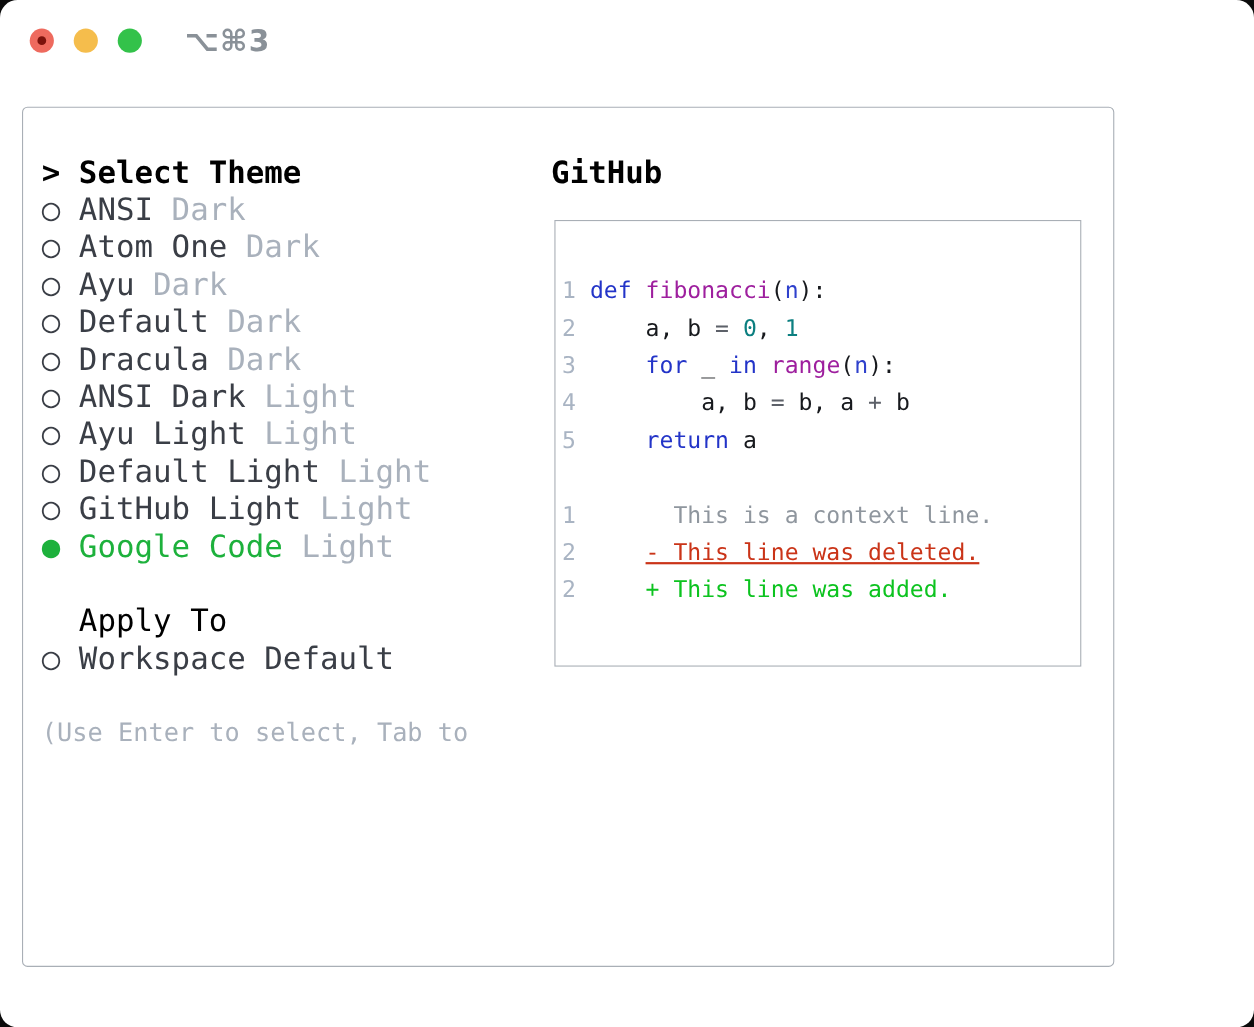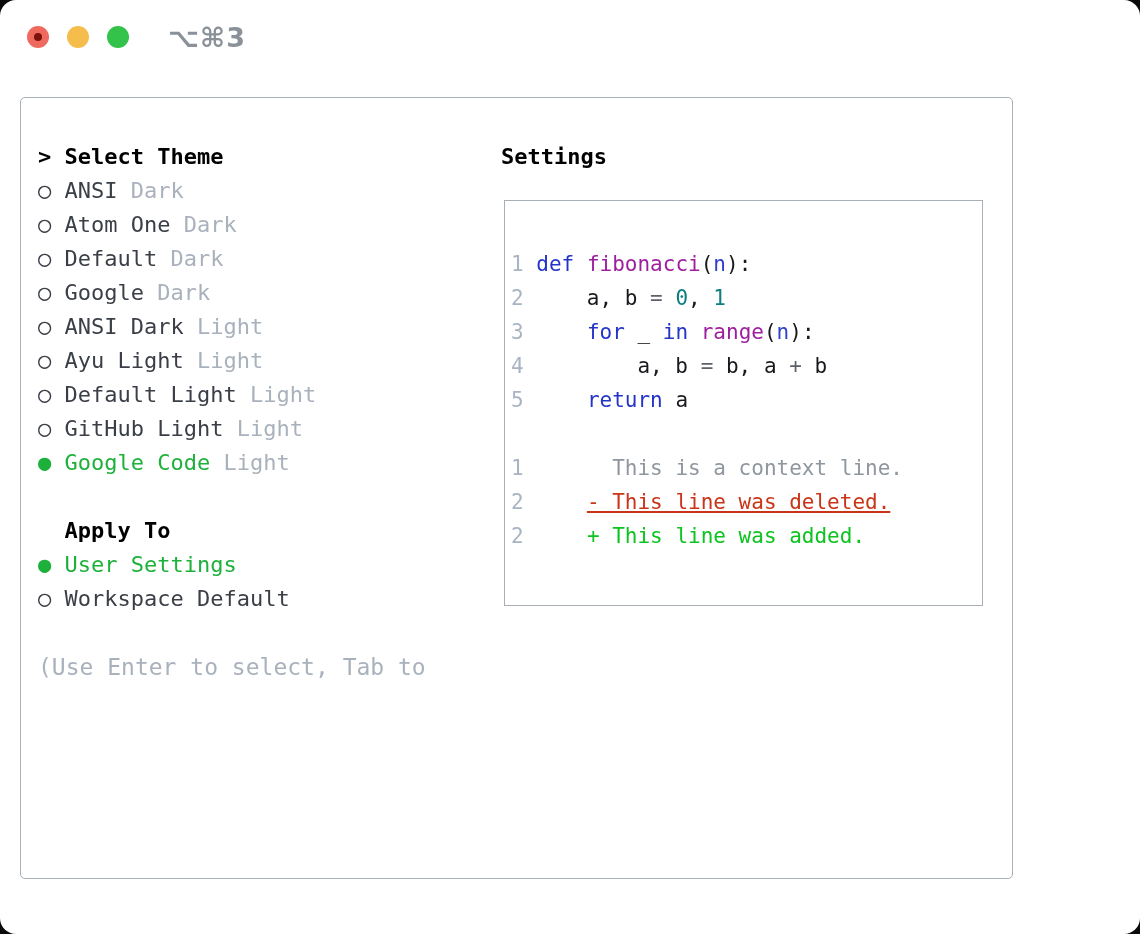--- a/index.html
+++ b/index.html
@@ -22,31 +22,31 @@
   .dot.red{left:27px;background:var(--tl-red);}
   .dot.yellow{left:67px;background:var(--tl-yellow);}
   .dot.green{left:107px;background:var(--tl-green);}
   .inner-dot{position:absolute;left:7px;top:7px;width:8px;height:8px;border-radius:50%;
              background:var(--tl-red-dot);display:block;}
   .win-title{position:absolute;left:168px;top:22px;font-family:"DejaVu Sans",sans-serif;
              font-size:27px;font-weight:bold;color:var(--title-gray);letter-spacing:1px;}
   
   .main-box{position:absolute;left:20px;top:97px;width:993px;height:782px;
             border:1.5px solid var(--border);border-radius:5px;background:#fff;}
-  .row{white-space:pre;font-size:22px;line-height:34px;height:34px;color:var(--text-dark);}
+  .row{white-space:pre;font-size:28px;line-height:34px;height:34px;color:var(--text-dark);}
   .left-col{position:absolute;left:17px;top:42px;}
   .right-col{position:absolute;left:480px;top:42px;}
   .h1{font-weight:bold;color:var(--black);}
   .cursor{font-weight:bold;color:var(--black);}
   .mk{display:inline-block;width:2ch;}
   .mk-off{color:var(--text-dark);}
   .mk-on{color:var(--green);}
   .variant{color:var(--muted);}
   .option.selected .tname{color:var(--green);}
-  .header2-row{padding-left:2ch;color:var(--black);font-weight:bold;}
+  .header2-row{padding-left:2ch;color:var(--black);}
   .apply-block{margin-top:34px;}
   .hint{margin-top:34px;color:var(--muted);}
   .hint div{white-space:pre;font-size:23px;line-height:34px;text-align:center;}
   
   .preview-box{margin-left:3px;margin-top:26px;width:479px;height:406px;
                border:1.5px solid var(--border);background:#fff;overflow:hidden;}
   .code{font-family:"DejaVu Sans Mono",monospace;font-size:21px;line-height:34px;
         padding:12px 0 0 6px;white-space:pre;}
   .code-line{height:34px;}
   .lnum{color:var(--linenum);}
@@ -72,42 +72,42 @@
     <div class="dot green"></div>
     <div class="win-title">⌥⌘3</div>
   </div>
 
   <div class="main-box">
     <div class="left-col">
       <div class="row"><span class="mk cursor">&gt;</span><span class="h1">Select Theme</span></div>
       <div>
           <div class="row option"><span class="mk mk-off">○</span><span class="tname">ANSI</span><span class="variant"> Dark</span></div>
           <div class="row option"><span class="mk mk-off">○</span><span class="tname">Atom One</span><span class="variant"> Dark</span></div>
+          <div class="row option"><span class="mk mk-off">○</span><span class="tname">Ayu</span><span class="variant"> Dark</span></div>
           <div class="row option"><span class="mk mk-off">○</span><span class="tname">Default</span><span class="variant"> Dark</span></div>
-          <div class="row option"><span class="mk mk-off">○</span><span class="tname">Google</span><span class="variant"> Dark</span></div>
+          <div class="row option"><span class="mk mk-off">○</span><span class="tname">Dracula</span><span class="variant"> Dark</span></div>
           <div class="row option"><span class="mk mk-off">○</span><span class="tname">ANSI Dark</span><span class="variant"> Light</span></div>
           <div class="row option"><span class="mk mk-off">○</span><span class="tname">Ayu Light</span><span class="variant"> Light</span></div>
           <div class="row option"><span class="mk mk-off">○</span><span class="tname">Default Light</span><span class="variant"> Light</span></div>
           <div class="row option"><span class="mk mk-off">○</span><span class="tname">GitHub Light</span><span class="variant"> Light</span></div>
           <div class="row option selected"><span class="mk mk-on">●</span><span class="tname">Google Code</span><span class="variant"> Light</span></div>
         </div>
 
       <div class="apply-block">
         <div class="row header2-row"><span>Apply To</span></div>
         <div>
-            <div class="row option selected"><span class="mk mk-on">●</span><span class="tname">User Settings</span></div>
             <div class="row option"><span class="mk mk-off">○</span><span class="tname">Workspace Default</span></div>
           </div>
       </div>
 
       <div class="hint">
         <div>(Use Enter to select, Tab to</div>
       </div>
     </div>
 
     <div class="right-col">
-      <div class="row"><span class="h1">Settings</span></div>
+      <div class="row"><span class="h1">GitHub</span></div>
       <div class="preview-box">
         <pre class="code"><div class="code-line"></div><div class="code-line"><span class="lnum">1 </span><span class="tok-kw">def</span><span class="tok-plain"> </span><span class="tok-fn">fibonacci</span><span class="tok-plain">(</span><span class="tok-param">n</span><span class="tok-plain">):</span></div><div class="code-line"><span class="lnum">2 </span><span class="tok-plain">    a, b </span><span class="tok-op">=</span><span class="tok-plain"> </span><span class="tok-num">0</span><span class="tok-plain">, </span><span class="tok-num">1</span></div><div class="code-line"><span class="lnum">3 </span><span class="tok-plain">    </span><span class="tok-kw">for</span><span class="tok-plain"> _ </span><span class="tok-kw">in</span><span class="tok-plain"> </span><span class="tok-fn">range</span><span class="tok-plain">(</span><span class="tok-param">n</span><span class="tok-plain">):</span></div><div class="code-line"><span class="lnum">4 </span><span class="tok-plain">        a, b </span><span class="tok-op">=</span><span class="tok-plain"> b, a </span><span class="tok-op">+</span><span class="tok-plain"> b</span></div><div class="code-line"><span class="lnum">5 </span><span class="tok-plain">    </span><span class="tok-kw">return</span><span class="tok-plain"> a</span></div><div class="code-line"></div><div class="code-line"><span class="lnum">1</span><span>     </span><span class="diff-context">  This is a context line.</span></div><div class="code-line"><span class="lnum">2</span><span>     </span><span class="diff-deleted">- This line was deleted.</span></div><div class="code-line"><span class="lnum">2</span><span>     </span><span class="diff-added">+ This line was added.</span></div></pre>
       </div>
     </div>
   </div>
 </div>
 
 </body></html>

